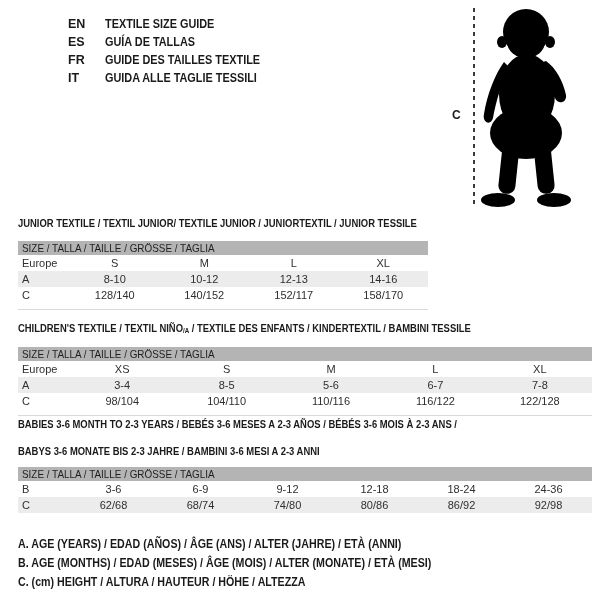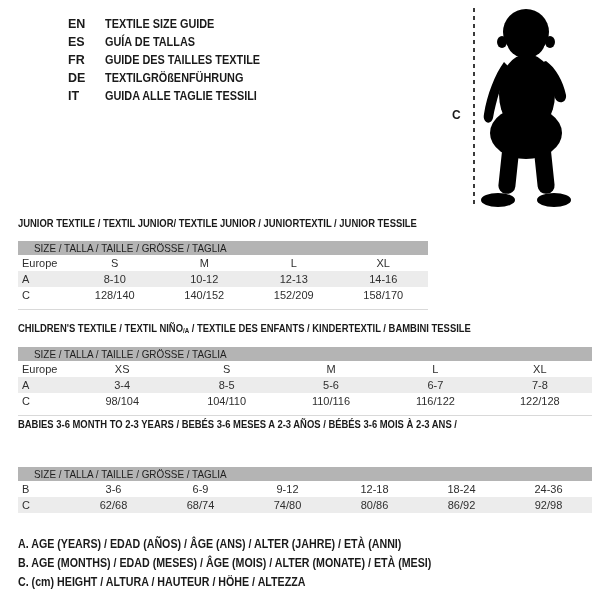--- a/index.html
+++ b/index.html
@@ -25,21 +25,21 @@
   
   .sec-title{position:absolute;left:18px;font-weight:bold;font-size:11.5px;line-height:14px;}
   .subA{font-size:7.5px;vertical-align:-1px;}
 
   
   .table{position:absolute;left:18px;}
   .hairline{border-bottom:1px solid #d9d9d9;padding-bottom:6px;}
   .t1{top:241px;width:410px;}
   .t2{top:347px;width:574px;}
   .t3{top:467px;width:574px;}
-  .bar{height:14px;line-height:14px;background:#b4b4b4;padding-left:16px;
+  .bar{height:14px;line-height:14px;background:#b4b4b4;padding-left:4px;
        font-size:11px;color:#1f1f1f;}
   .tr{display:flex;height:16px;line-height:16px;font-size:11px;color:#2f2f2f;}
   .tr.alt{background:#ececec;}
   .th{flex:0 0 48px;padding-left:4px;}
   .td{flex:1;text-align:center;}
 
   
   .footnotes{position:absolute;left:18px;top:534px;font-weight:bold;font-size:13px;line-height:19px;}
   .fn{height:19px;}
 </style>
@@ -53,24 +53,20 @@
       <span class="lang-code">EN</span>
       <span class="sx87">TEXTILE SIZE GUIDE</span>
     </div>
     <div class="lang-row">
       <span class="lang-code">ES</span>
       <span class="sx87">GUÍA DE TALLAS</span>
     </div>
     <div class="lang-row">
       <span class="lang-code">FR</span>
       <span class="sx87">GUIDE DES TAILLES TEXTILE</span>
-    </div>
-    <div class="lang-row">
-      <span class="lang-code">DE</span>
-      <span class="sx87">TEXTILGRÖßENFÜHRUNG</span>
     </div>
     <div class="lang-row">
       <span class="lang-code">IT</span>
       <span class="sx87">GUIDA ALLE TAGLIE TESSILI</span>
     </div>
   </div>
 
   <div class="measure-line"></div>
   <div class="measure-label">C</div>
   <svg class="baby-svg" width="120" height="210" viewBox="0 0 120 210" aria-hidden="true">
@@ -108,21 +104,21 @@
       <span class="th">A</span>
       <span class="td">8-10</span>
       <span class="td">10-12</span>
       <span class="td">12-13</span>
       <span class="td">14-16</span>
     </div>
     <div class="tr">
       <span class="th">C</span>
       <span class="td">128/140</span>
       <span class="td">140/152</span>
-      <span class="td">152/209</span>
+      <span class="td">152/117</span>
       <span class="td">158/170</span>
     </div>
   </div>
 
   <div class="sec-title" style="top:321px">
     <span class="sx82"><span>CHILDREN'S TEXTILE / TEXTIL NIÑO</span><span class="subA">/A</span><span> / TEXTILE DES ENFANTS / KINDERTEXTIL / BAMBINI TESSILE</span></span>
   </div>
   <div class="table t2 hairline">
     <div class="bar">
       <span class="sx90">SIZE / TALLA / TAILLE / GRÖSSE / TAGLIA</span>
@@ -149,20 +145,23 @@
       <span class="td">104/110</span>
       <span class="td">110/116</span>
       <span class="td">116/122</span>
       <span class="td">122/128</span>
     </div>
   </div>
 
   <div class="sec-title" style="top:417px">
     <span class="sx82">BABIES 3-6 MONTH TO 2-3 YEARS / BEBÉS 3-6 MESES A 2-3 AÑOS / BÉBÉS 3-6 MOIS À 2-3 ANS /</span>
   </div>
+  <div class="sec-title" style="top:444px">
+    <span class="sx82">BABYS 3-6 MONATE BIS 2-3 JAHRE / BAMBINI 3-6 MESI A 2-3 ANNI</span>
+  </div>
   <div class="table t3">
     <div class="bar">
       <span class="sx90">SIZE / TALLA / TAILLE / GRÖSSE / TAGLIA</span>
     </div>
     <div class="tr">
       <span class="th">B</span>
       <span class="td">3-6</span>
       <span class="td">6-9</span>
       <span class="td">9-12</span>
       <span class="td">12-18</span>

